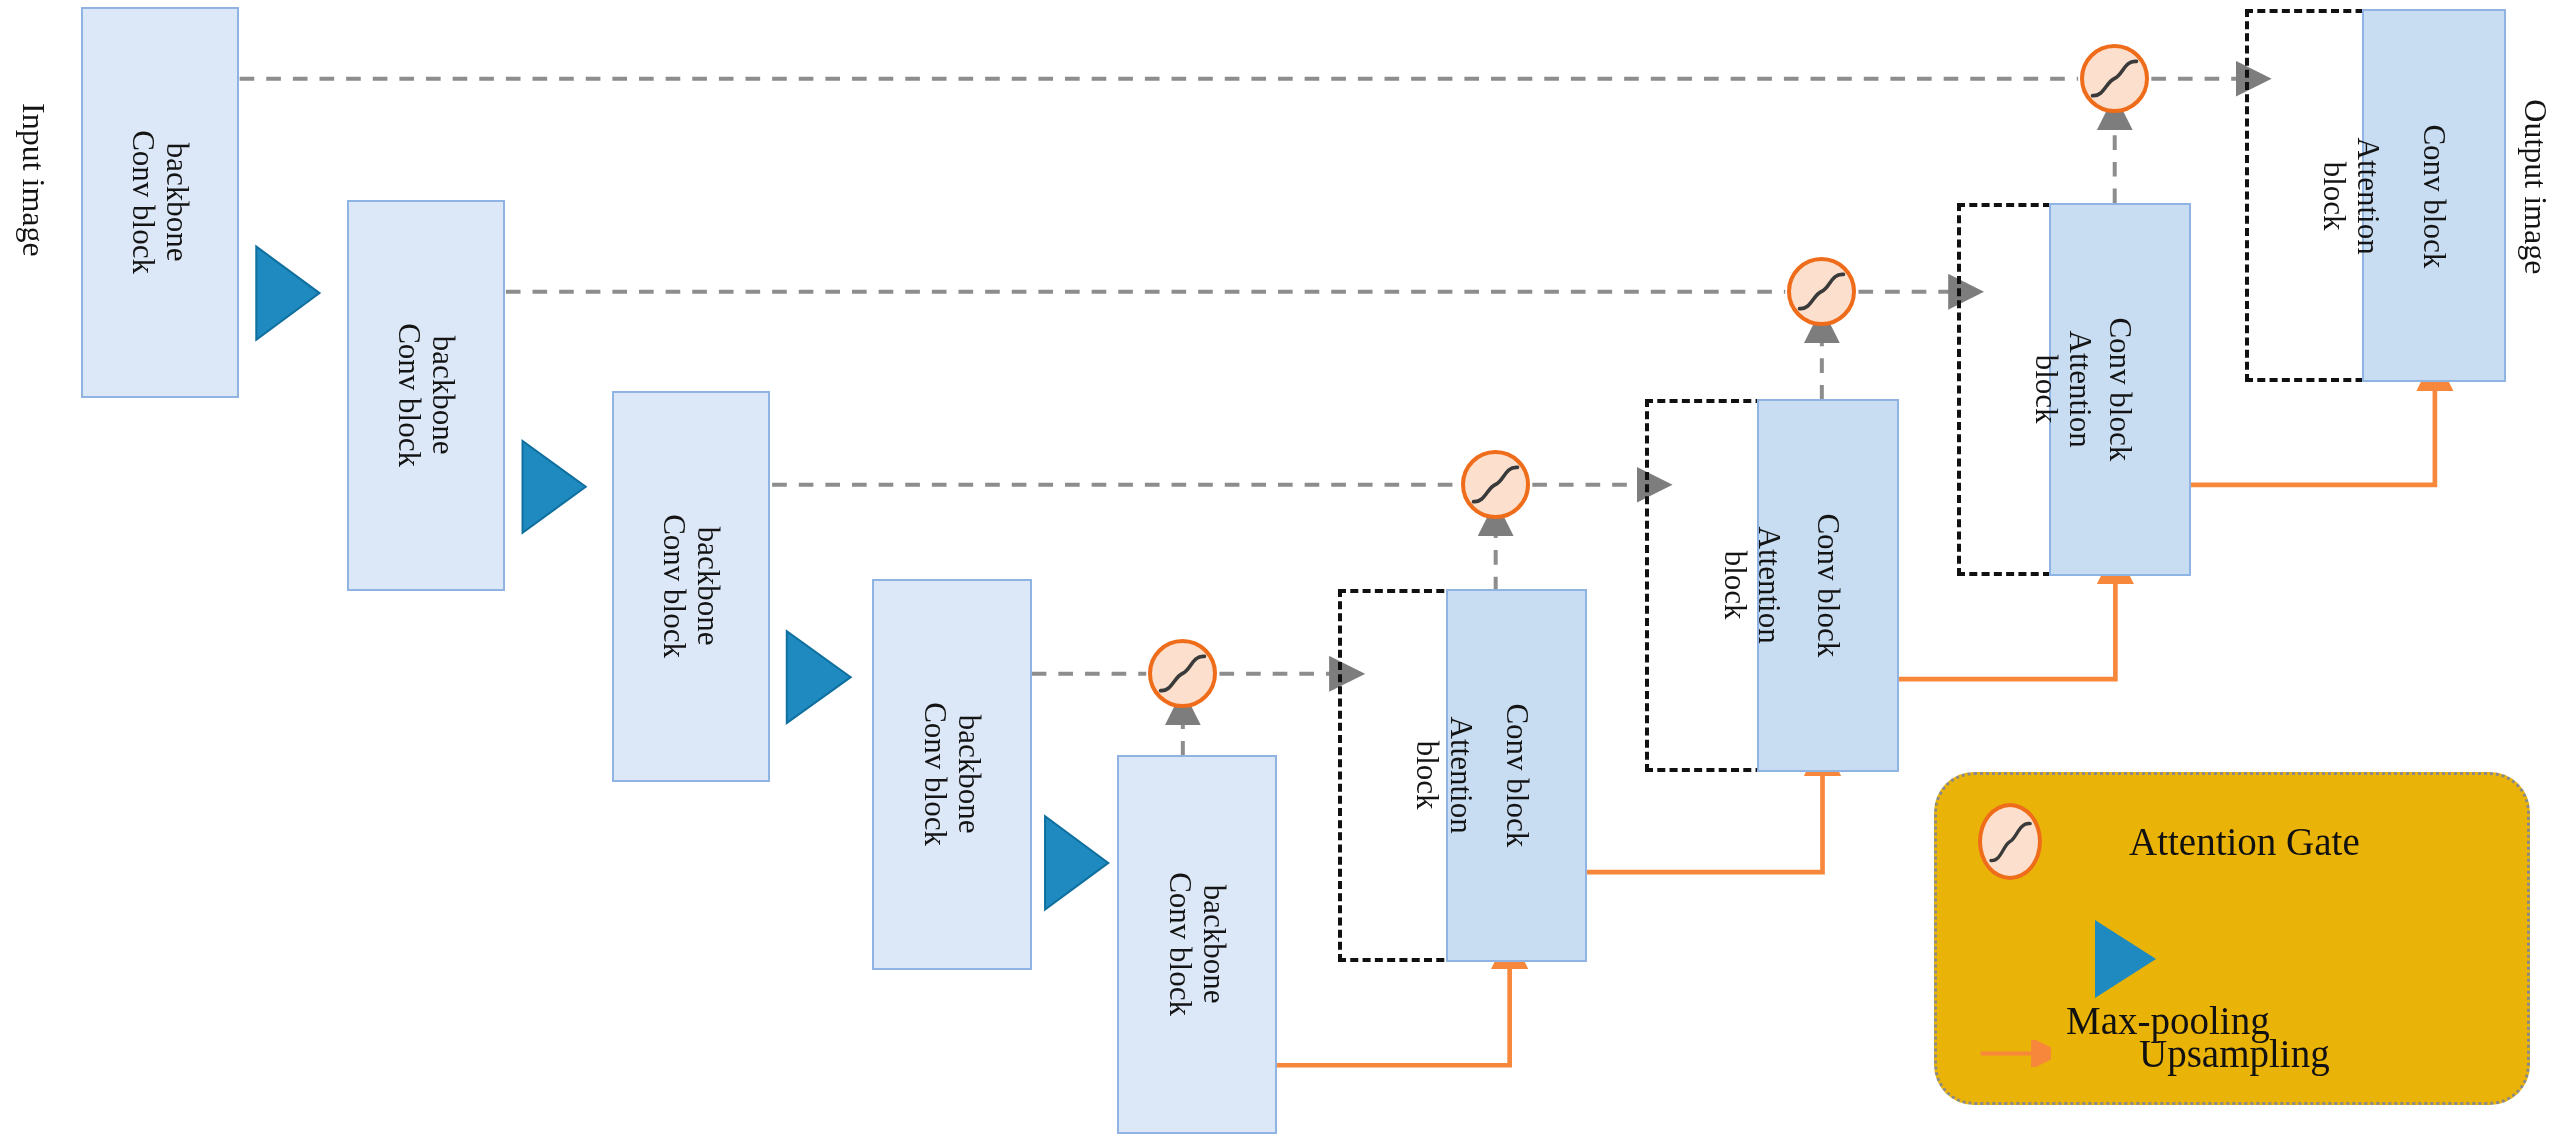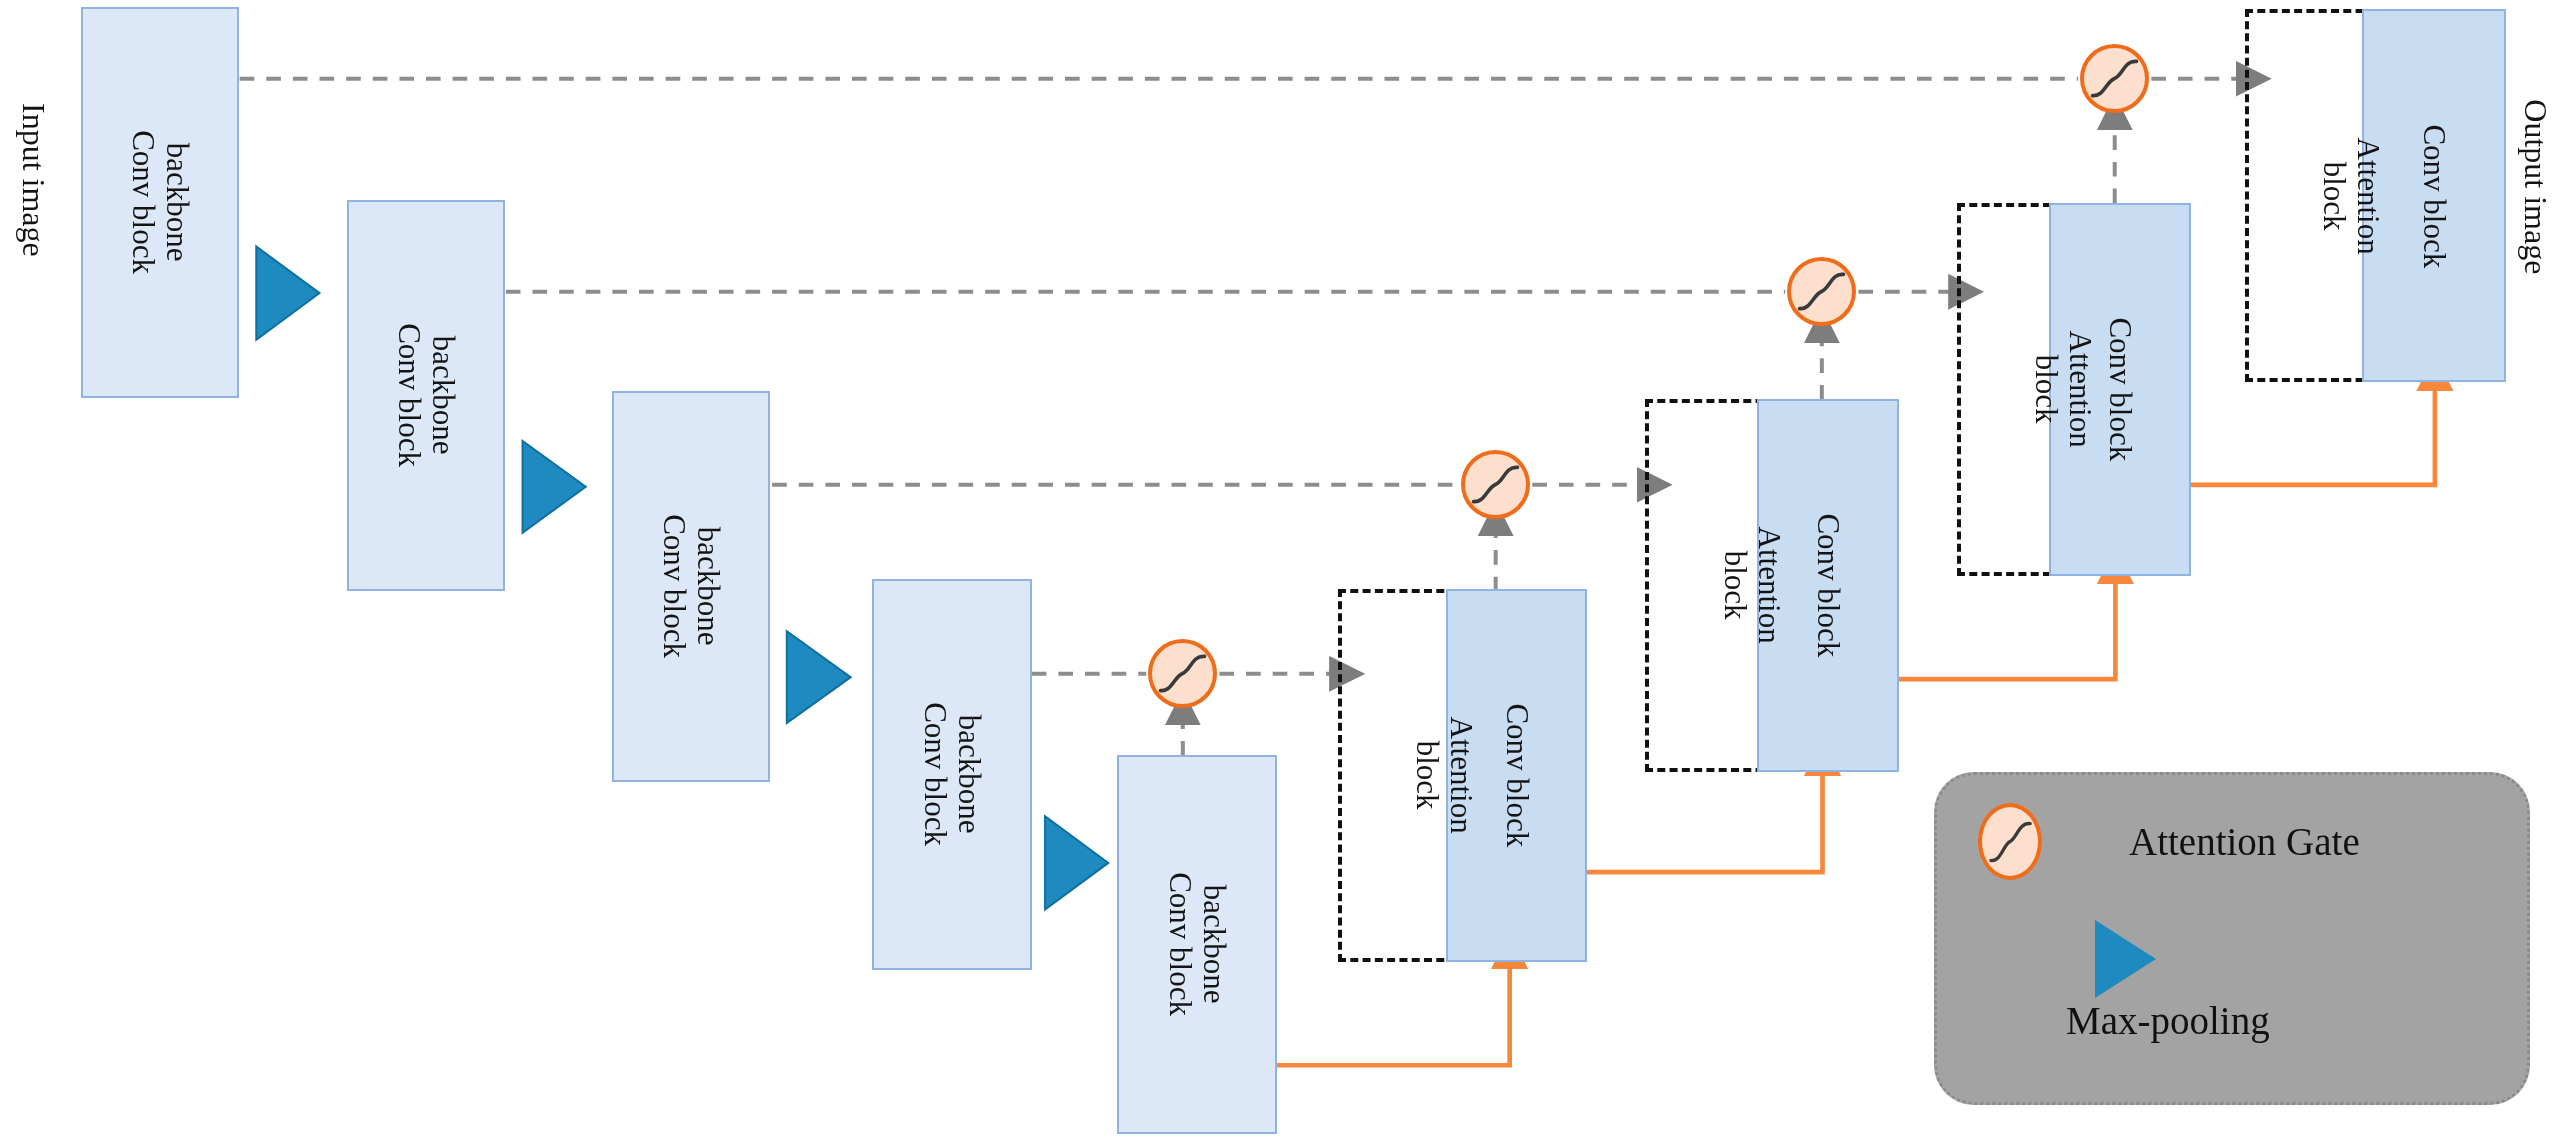--- a/index.html
+++ b/index.html
@@ -61,21 +61,21 @@
   }
   .gate svg{position:absolute;left:0;top:0;width:100%;height:100%;}
 
   .legend{
     position:absolute;
     left:1934px;top:772px;
     width:596px;height:333px;
     border:3.3px dotted #8a8a8a;
     border-radius:40px;
     box-sizing:border-box;
-    background:#a3a3a3;
+    background:#eab308;
     z-index:8;
   }
   .legend-row{position:absolute;display:flex;align-items:center;}
   .legend-text{
     font-size:39px;color:#111;
     font-family:"Liberation Serif", serif;
     white-space:nowrap;
   }
   .legend-gate{
     position:relative;width:64px;height:77px;
@@ -259,17 +259,30 @@
         </svg>
       </div>
       <span class="legend-text" style="margin-left:87px;">Attention  Gate</span>
     </div>
 
     <div class="legend-row" style="left:44px;top:145px;flex-direction:column;">
       <div class="legend-tri"></div>
       <span class="legend-text" style="margin-left:85px;">Max-pooling</span>
     </div>
 
+    <div class="legend-row" style="left:41px;top:256px;">
+      <div class="legend-arrow">
+        <svg width="73" height="27" viewBox="0 0 110 40">
+          <defs>
+            <marker id="lgorange" markerWidth="8" markerHeight="8" refX="2" refY="4" orient="auto">
+              <path d="M0,0 L8,4 L0,8 z" fill="#f7873b"></path>
+            </marker>
+          </defs>
+          <line x1="4" y1="20" x2="92" y2="20" stroke="#f7873b" stroke-width="6" marker-end="url(#lgorange)"></line>
+        </svg>
+      </div>
+      <span class="legend-text" style="margin-left:88px;">Upsampling</span>
+    </div>
 
   </div>
 
 </div>
 
 
 </body></html>

